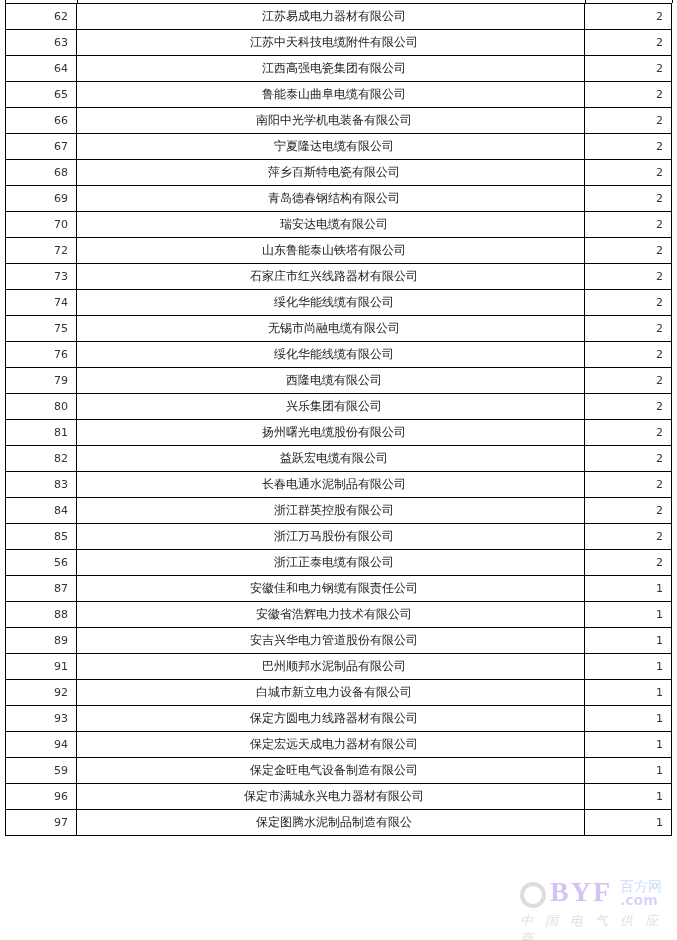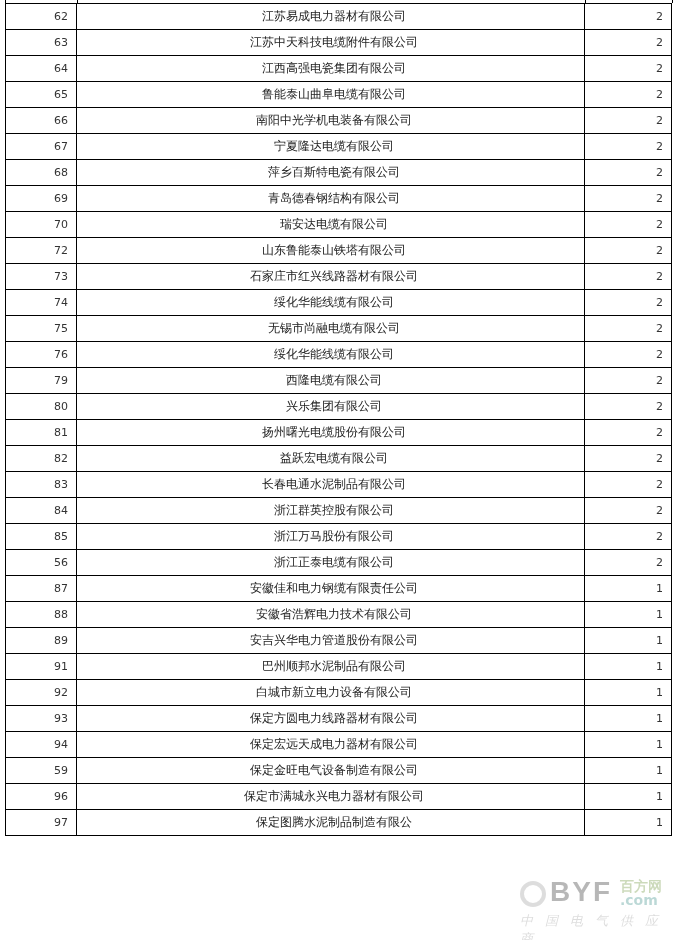--- a/index.html
+++ b/index.html
@@ -8,28 +8,28 @@
   .table-wrap { position:absolute; left:5px; top:3px; }
   table { border-collapse:collapse; table-layout:fixed; }
   td { border:1px solid #000; height:25px; padding:0; font-size:12px; line-height:25px;
        white-space:nowrap; overflow:hidden; }
   td.num { width:71px; text-align:right; padding-right:8px; box-sizing:border-box; font-size:11px; color:#333; }
   td.name { width:508px; text-align:center; padding-left:7px; box-sizing:border-box; }
   td.count { width:87px; text-align:right; padding-right:8px; box-sizing:border-box; font-size:11px; color:#333; }
   .top-stub { position:absolute; left:5px; top:0; width:667px; height:3px; }
   .top-stub span { position:absolute; top:0; width:1px; height:3px; background:#000; }
   .watermark { position:absolute; left:520px; top:876px; width:150px; height:60px; opacity:0.28; pointer-events:none; }
-  .wm-logo { position:absolute; left:0; top:0; font-size:28px; font-weight:bold; color:#000000; letter-spacing:2px;
-             font-family:Liberation Sans, sans-serif; }
+  .wm-logo { position:absolute; left:0; top:0; font-size:28px; font-weight:bold; color:#6d28d9; letter-spacing:2px;
+             font-family:Liberation Serif, serif; }
   .wm-logo .circle { display:inline-block; width:26px; height:26px; border:4px solid #888; border-radius:50%;
                      box-sizing:border-box; vertical-align:middle; margin-right:4px; }
   .wm-sub { position:absolute; left:0; top:36px; font-size:13px; color:#888; letter-spacing:12px;
             font-family:"DejaVu Serif", serif; font-style:italic; }
-  .wm-cn { position:absolute; left:100px; top:2px; font-size:14px; color:#4d7c0f; font-weight:bold; }
-  .wm-com { position:absolute; left:100px; top:16px; font-size:14px; color:#0f766e; font-weight:bold; }
+  .wm-cn { position:absolute; left:100px; top:2px; font-size:14px; color:#3b82f6; font-weight:normal; }
+  .wm-com { position:absolute; left:100px; top:16px; font-size:14px; color:#8b5cf6; font-weight:bold; }
 </style>
 </head>
 <body>
 
 <div class="top-stub">
   <span style="left:0"></span>
   <span style="left:72px"></span>
   <span style="left:580px"></span>
   <span style="left:667px"></span>
 </div>

